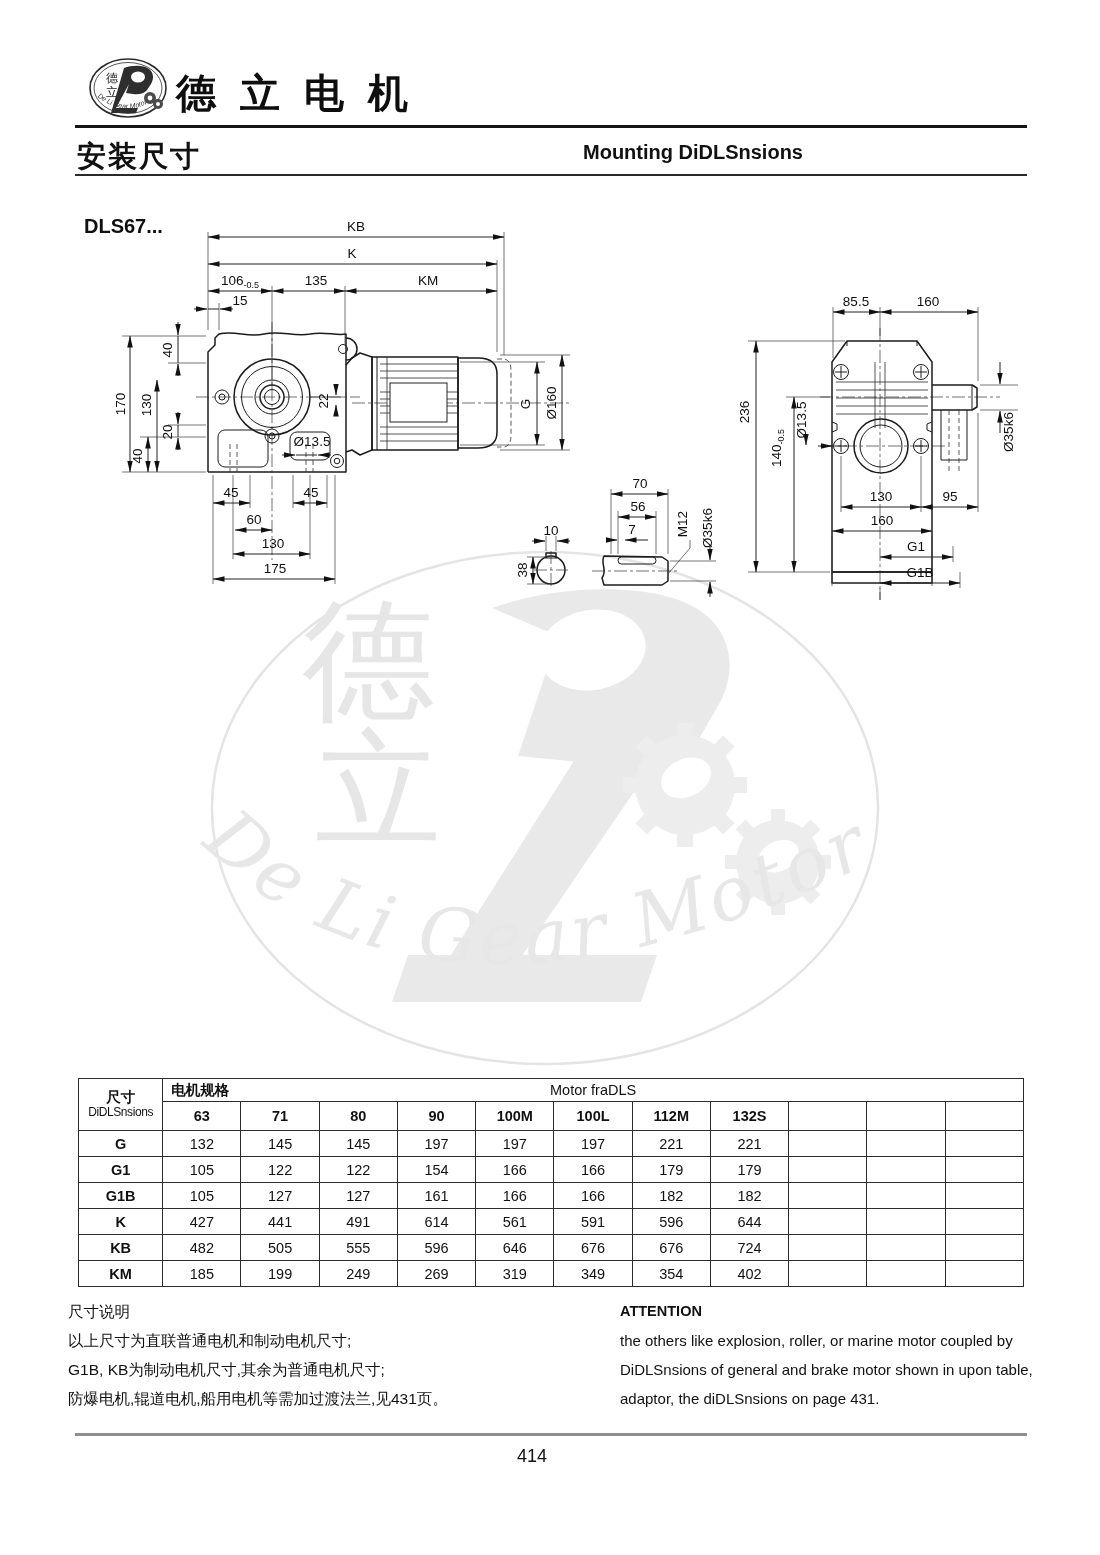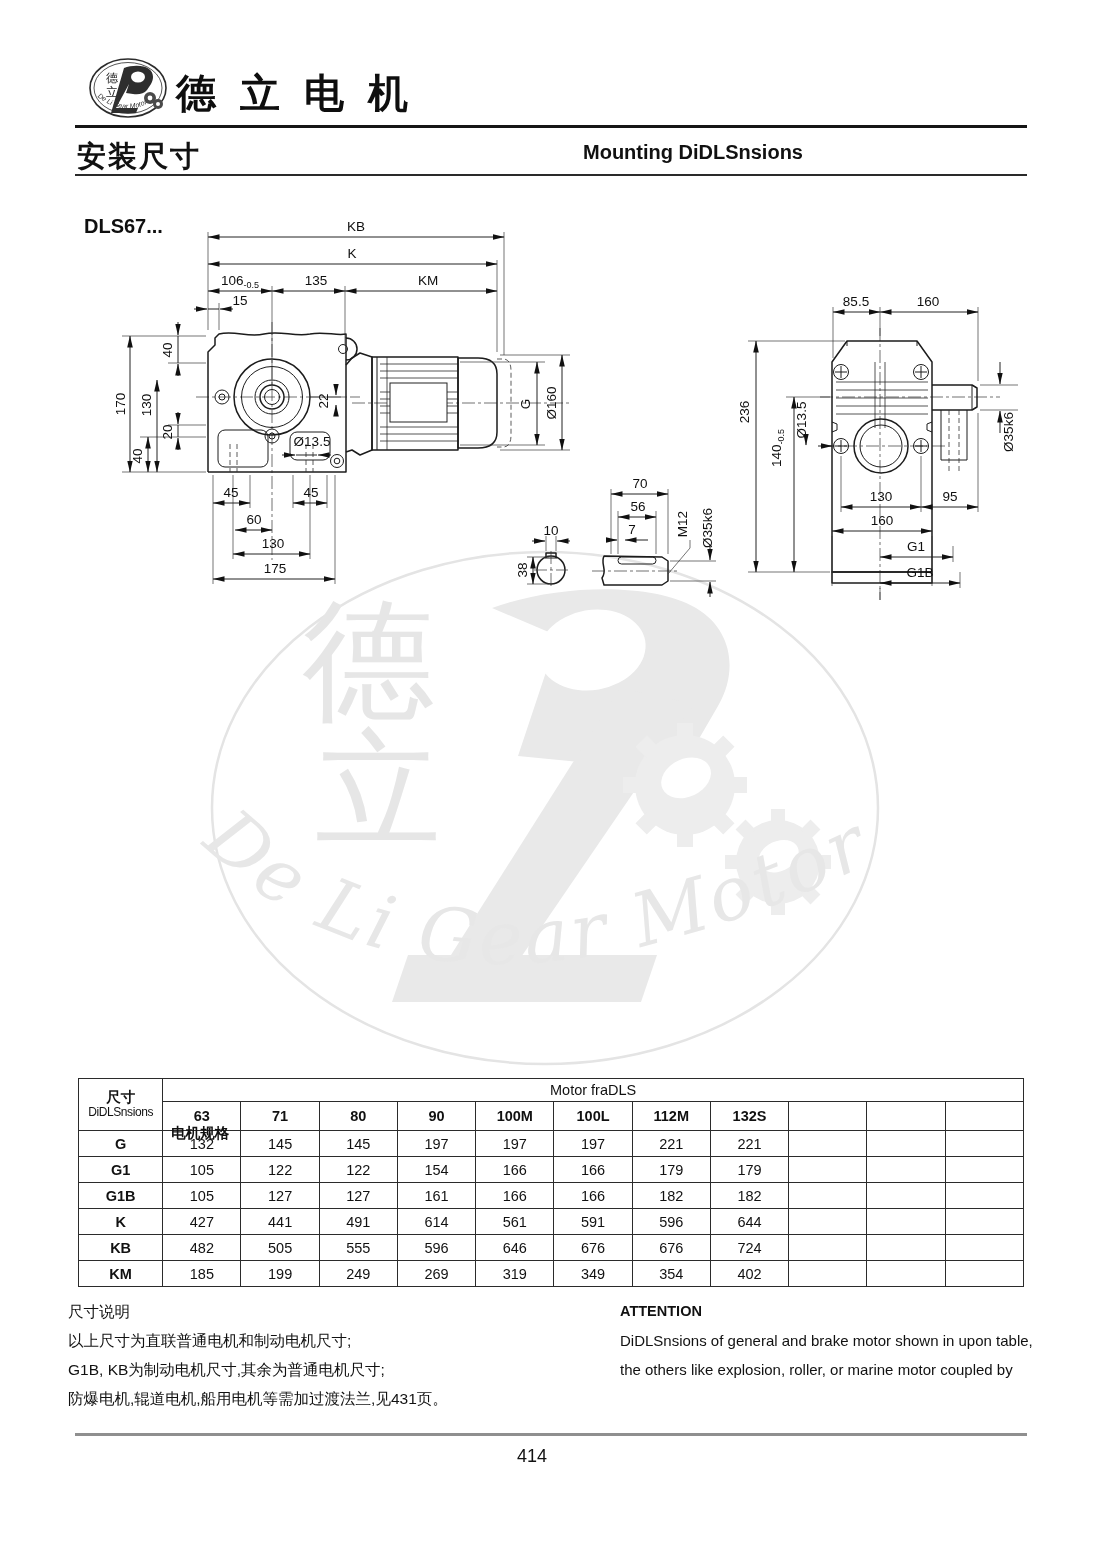--- a/index.html
+++ b/index.html
@@ -31,21 +31,21 @@
   .dim-table{left:78px;top:1078px;}
   table{border-collapse:collapse;table-layout:fixed;width:946px;font-size:14.5px;}
   td{border:1px solid #2b2b2b;text-align:center;vertical-align:middle;padding:0;height:25px;}
   td.c1{font-weight:bold;}
   tr.h1 td{height:22px;}
   tr.h2 td{height:28px;font-weight:bold;}
   td.rowlab{font-weight:bold;}
   .c1w{line-height:1.1;}
   .c1w .l2{font-size:12px;font-weight:normal;letter-spacing:-0.4px;}
   .hdrcell{position:relative;font-weight:normal;}
-  .hdrcell .cnlab{position:absolute;left:8px;top:2px;font-weight:bold;margin-top:43px;}
+  .hdrcell .cnlab{position:absolute;left:8px;top:2px;font-weight:bold;}
   .hdrcell .enlab{display:inline-block;width:100%;text-align:center;}
   
   .notes-cn{left:68px;top:1297px;font-size:15.5px;line-height:29px;}
   .notes-cn .t{margin-bottom:0;}
   .notes-en{left:620px;top:1297px;font-size:15px;line-height:29px;}
   .notes-en .t{font-weight:bold;font-size:14.5px;}
   .rule-bottom{left:75px;top:1433px;width:952px;height:3px;background:#8f8f8f;}
   .pageno{left:0;top:1446px;width:1064px;text-align:center;font-size:18px;}
 </style>
 </head>
@@ -534,20 +534,21 @@
   </div>
 
   <div class="abs notes-cn">
     <div class="t">尺寸说明</div>
     <div>以上尺寸为直联普通电机和制动电机尺寸;</div>
     <div>G1B, KB为制动电机尺寸,其余为普通电机尺寸;</div>
     <div>防爆电机,辊道电机,船用电机等需加过渡法兰,见431页。</div>
   </div>
   <div class="abs notes-en">
     <div class="t">ATTENTION</div>
+    <div>the others like explosion, roller, or marine motor coupled by</div>
     <div>DiDLSnsions of general and brake motor shown in upon table,</div>
-    <div>the others like explosion, roller, or marine motor coupled by</div>
+    <div>adaptor, the diDLSnsions on page 431.</div>
   </div>
 
   <div class="abs rule-bottom"></div>
   <div class="abs pageno">414</div>
 
 </div>
 
 </body></html>

